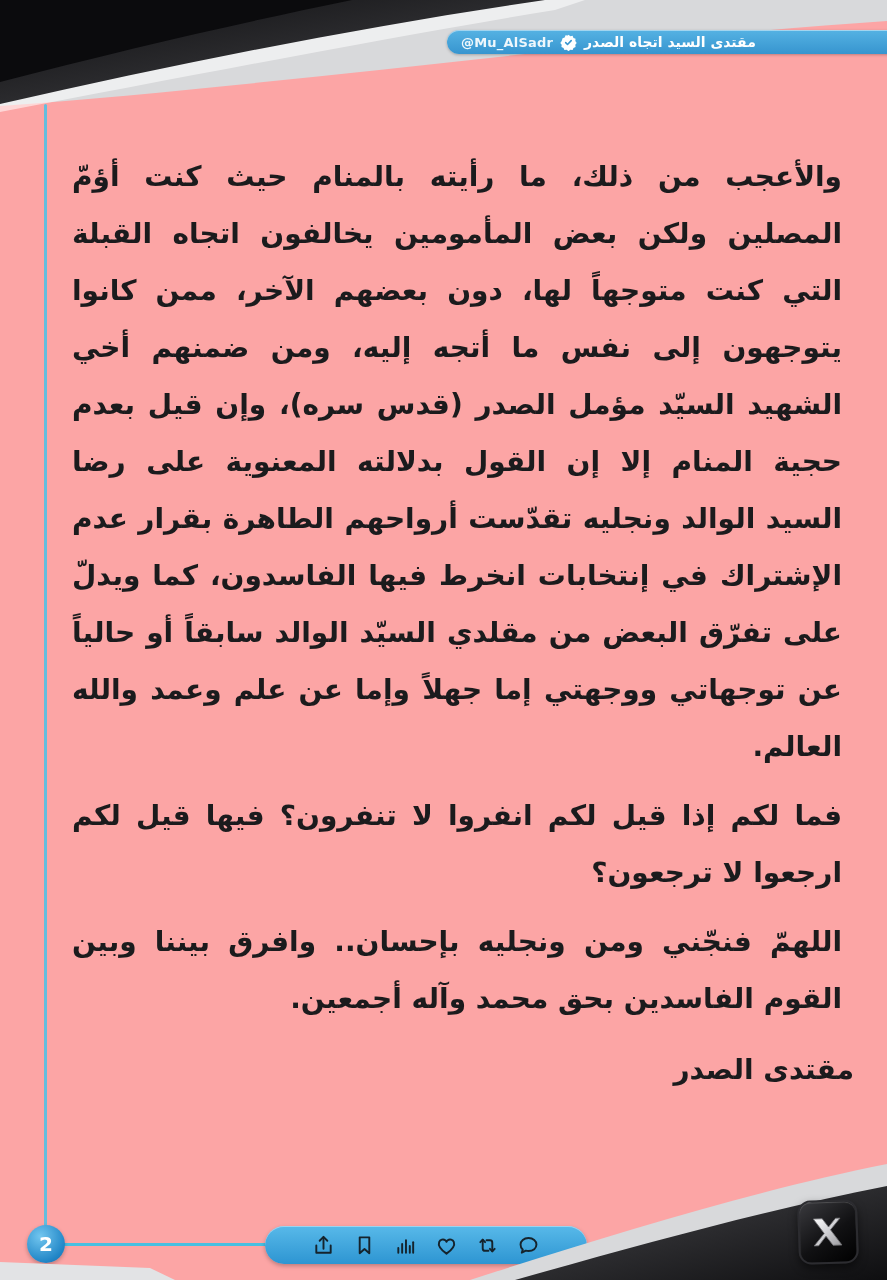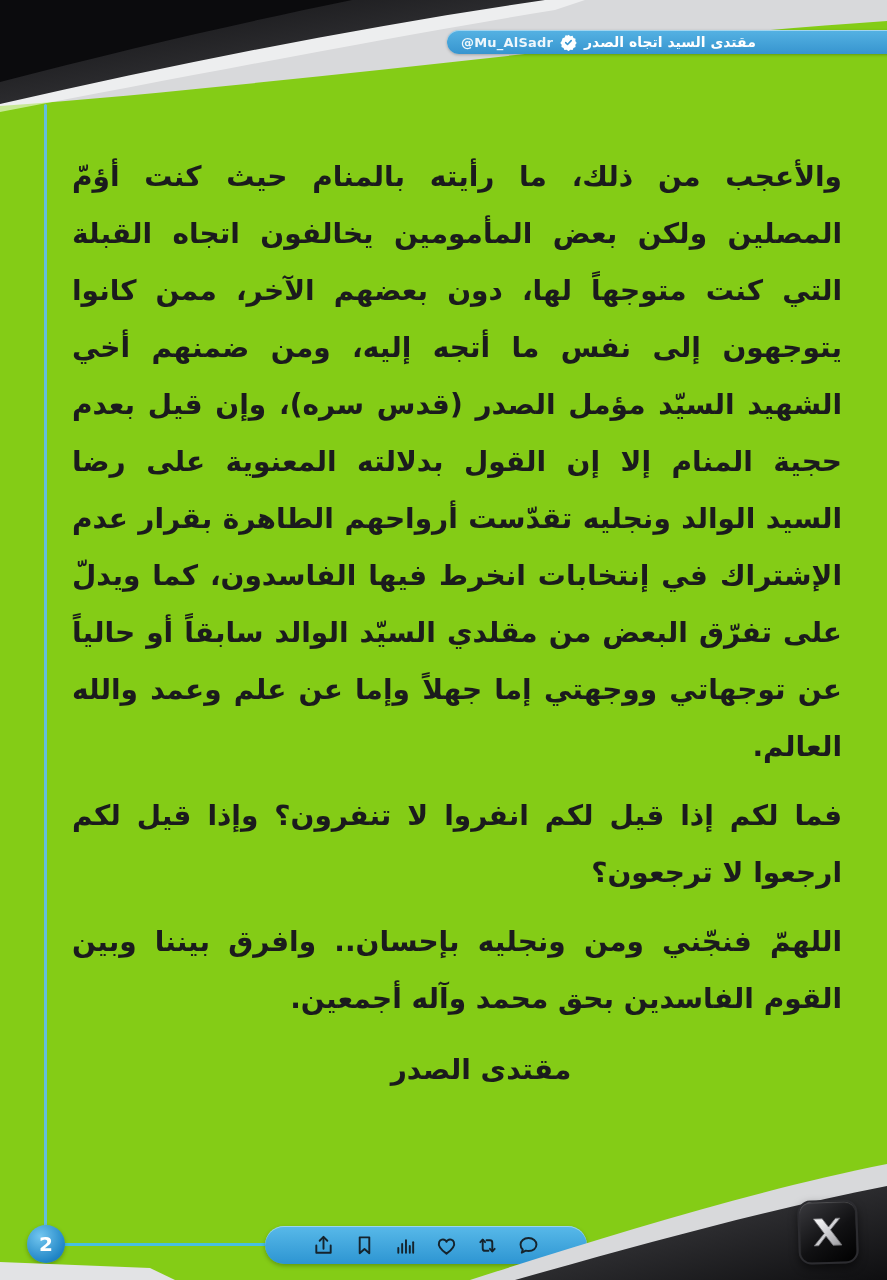--- a/index.html
+++ b/index.html
@@ -1,18 +1,18 @@
 <!DOCTYPE html>
 <html lang="ar"><head>
 <meta charset="utf-8">
 <style>
   html,body{margin:0;padding:0;background:#e9e9eb;}
   .page{
     position:relative;width:887px;height:1280px;margin:0 auto;
-    background:#84cc16;overflow:hidden;
+    background:#fca5a5;overflow:hidden;
     font-family:"DejaVu Sans","Liberation Sans",sans-serif;
   }
   
   .top-decor{position:absolute;top:0;left:0;width:887px;height:140px;pointer-events:none;}
   
   .header-pill{
     position:absolute;top:30px;right:-18px;height:24px;min-width:420px;
     border-radius:13px;display:flex;align-items:center;justify-content:flex-start;
     flex-direction:row;gap:7px;padding:0 24px 0 14px;direction:ltr;
     background:linear-gradient(#55b2e3,#3795cf);
@@ -26,21 +26,21 @@
   .v-line{position:absolute;left:44px;top:104px;width:3px;height:1124px;background:#63bede;border-radius:2px;}
   .h-line{position:absolute;left:58px;top:1243px;width:210px;height:3px;background:#47c0e2;}
   
   .body-text{
     position:absolute;top:136px;left:60px;width:794px;
     direction:rtl;text-align:justify;
     color:#1b1b1d;font-size:28px;font-weight:bold;line-height:57px;
   }
   .body-text p{margin:12px;}
   .signature{
-    margin-top:14px;text-align:center;padding-left:48px;
+    margin-top:14px;text-align:right;padding-left:48px;
     font-size:28px;font-weight:bold;color:#1b1b1d;line-height:57px;
   }
   
   .page-circle{
     position:absolute;left:27px;top:1225px;width:38px;height:38px;border-radius:50%;
     background:radial-gradient(circle at 35% 30%,#72c6ef,#2186c7 70%,#166ba6);
     color:#fff;font-size:20px;font-weight:bold;
     display:flex;align-items:center;justify-content:center;
     box-shadow:0 2px 4px rgba(0,0,0,.25);
   }
@@ -93,21 +93,21 @@
       </svg>
     </span>
     <span class="name">مقتدى السيد اتجاه الصدر</span>
   </div>
 
   <div class="v-line"></div>
   <div class="h-line"></div>
 
   <div class="body-text">
     <p>والأعجب من ذلك، ما رأيته بالمنام حيث كنت أؤمّ المصلين ولكن بعض المأمومين يخالفون اتجاه القبلة التي كنت متوجهاً لها، دون بعضهم الآخر، ممن كانوا يتوجهون إلى نفس ما أتجه إليه، ومن ضمنهم أخي الشهيد السيّد مؤمل الصدر (قدس سره)، وإن قيل بعدم حجية المنام إلا إن القول بدلالته المعنوية على رضا السيد الوالد ونجليه تقدّست أرواحهم الطاهرة بقرار عدم الإشتراك في إنتخابات انخرط فيها الفاسدون، كما ويدلّ على تفرّق البعض من مقلدي السيّد الوالد سابقاً أو حالياً عن توجهاتي ووجهتي إما جهلاً وإما عن علم وعمد والله العالم.</p>
-    <p>فما لكم إذا قيل لكم انفروا لا تنفرون؟ وإذا قيل لكم ارجعوا لا ترجعون؟</p>
+    <p>فما لكم إذا قيل لكم انفروا لا تنفرون؟ فيها قيل لكم ارجعوا لا ترجعون؟</p>
     <p>اللهمّ فنجّني ومن ونجليه بإحسان.. وافرق بيننا وبين القوم الفاسدين بحق محمد وآله أجمعين.</p>
     <div class="signature">مقتدى الصدر</div>
   </div>
 
   <div class="page-circle">2</div>
 
   <div class="action-pill">
     <span class="act">
       <svg viewBox="0 0 24 24">
           <path d="M4.5 12v7.5h15V12"></path>

